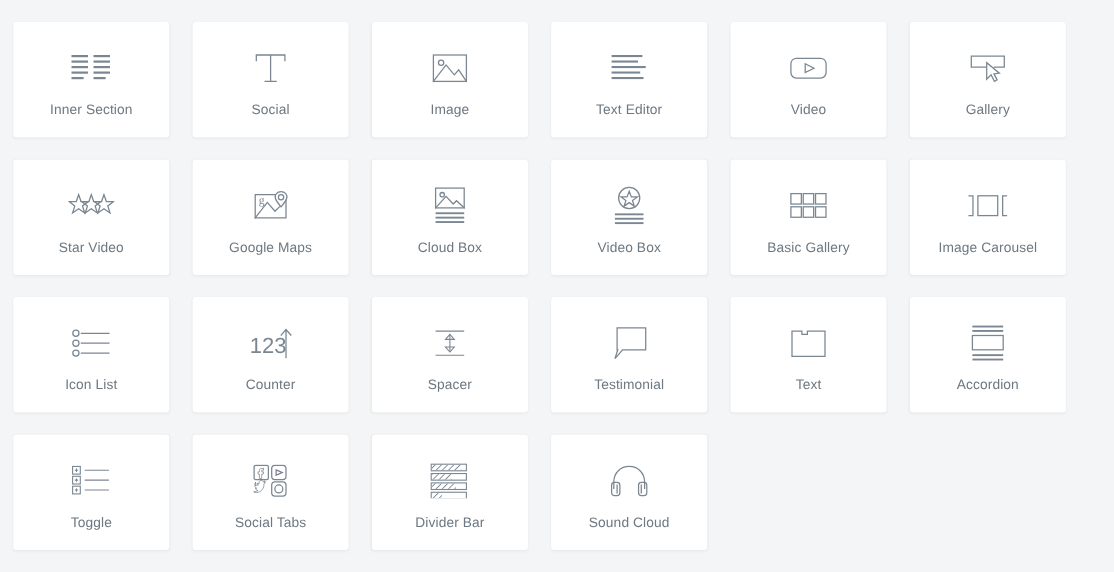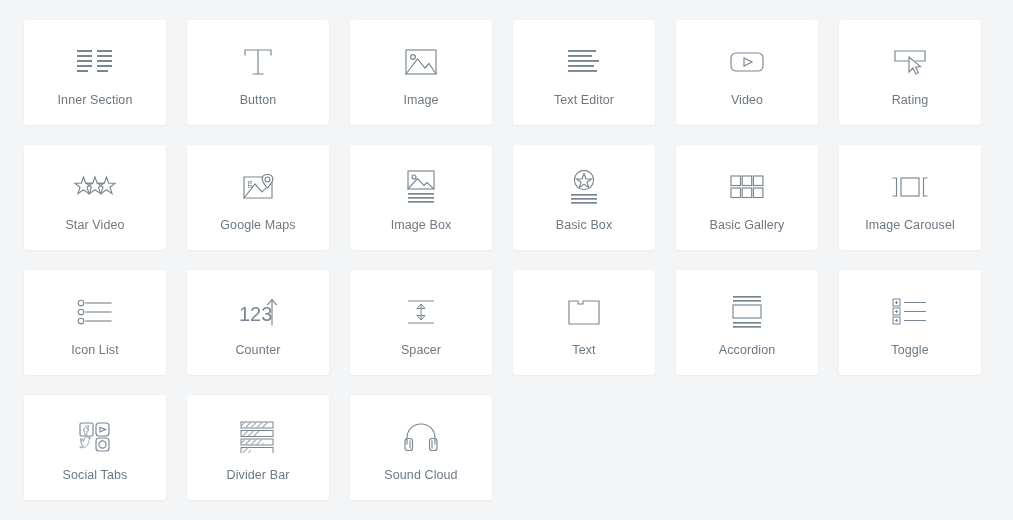--- a/index.html
+++ b/index.html
@@ -14,21 +14,21 @@
     font-family: "Liberation Sans", sans-serif;
     -webkit-font-smoothing: antialiased;
   }
 
   #panel {
     position: relative;
     width: 1013px;
     height: 520px;
     background: #f4f5f6;
     box-sizing: border-box;
-    padding: 20px 24px 0 24px;
+    padding: 20px 24px 0 12px;
     overflow: hidden;
   }
 
   #grid {
     display: grid;
     grid-template-columns: repeat(6, 142px);
     column-gap: 21px;
     row-gap: 20px;
   }
 
@@ -111,21 +111,21 @@
         <div class="card-label">Inner Section</div>
       </div>
       <div class="card">
         <div class="card-icon">
           <svg width="34" height="34" viewBox="0 0 34 34">
     <g class="ico">
       <path d="M4 5 H30 V10 M4 5 V10 M17 5 V29 M12 29 H22"></path>
     </g>
   </svg>
         </div>
-        <div class="card-label">Button</div>
+        <div class="card-label">Social</div>
       </div>
       <div class="card">
         <div class="card-icon">
           <svg width="34" height="30" viewBox="0 0 34 30">
     <g class="ico">
       <rect x="2" y="3" width="30" height="24"></rect>
       <circle cx="9" cy="10" r="2.4"></circle>
       <path d="M2 27 L13.5 12 L21 21 L25 16.5 L32 27"></path>
     </g>
   </svg>
@@ -159,21 +159,21 @@
       </div>
       <div class="card">
         <div class="card-icon">
           <svg width="36" height="30" viewBox="0 0 36 30">
     <g class="ico">
       <path d="M3 4 H33 V14 H24 M3 4 V14 H16"></path>
       <path d="M17 10 L17 25 L21 21 L24 27 L26.5 25.6 L23.6 20.2 L28.5 19.5 Z"></path>
     </g>
   </svg>
         </div>
-        <div class="card-label">Rating</div>
+        <div class="card-label">Gallery</div>
       </div>
       <div class="card">
         <div class="card-icon">
           <svg width="42" height="26" viewBox="0 0 42 26">
     <g class="ico">
       <path d="M9.5 3 L11.7 9.2 L18.2 9.2 L13 13.2 L15 19.6 L9.5 15.7 L4 19.6 L6 13.2 L0.8 9.2 L7.3 9.2 Z"></path>
       <path d="M21 3 L23.2 9.2 L29.7 9.2 L24.5 13.2 L26.5 19.6 L21 15.7 L15.5 19.6 L17.5 13.2 L12.3 9.2 L18.8 9.2 Z"></path>
       <path d="M32.5 3 L34.7 9.2 L41.2 9.2 L36 13.2 L38 19.6 L32.5 15.7 L27 19.6 L29 13.2 L23.8 9.2 L30.3 9.2 Z"></path>
     </g>
   </svg>
@@ -202,37 +202,37 @@
       <circle cx="9" cy="8" r="2"></circle>
       <path d="M3 20 L12.5 9.5 L19 16.5 L22 13.5 L29 20"></path>
     </g>
     <g class="ico-fill">
       <rect x="3" y="24" width="26" height="1.7"></rect>
       <rect x="3" y="28" width="26" height="1.7"></rect>
       <rect x="3" y="32" width="26" height="1.7"></rect>
     </g>
   </svg>
         </div>
-        <div class="card-label">Image Box</div>
+        <div class="card-label">Cloud Box</div>
       </div>
       <div class="card">
         <div class="card-icon">
           <svg width="32" height="36" viewBox="0 0 32 36">
     <g class="ico">
       <circle cx="16" cy="11" r="9.6"></circle>
       <path d="M16 4.8 L18 10 L23.4 10 L19 13.2 L20.6 18.4 L16 15.2 L11.4 18.4 L13 13.2 L8.6 10 L14 10 Z"></path>
     </g>
     <g class="ico-fill">
       <rect x="3" y="25" width="26" height="1.7"></rect>
       <rect x="3" y="29" width="26" height="1.7"></rect>
       <rect x="3" y="33" width="26" height="1.7"></rect>
     </g>
   </svg>
         </div>
-        <div class="card-label">Basic Box</div>
+        <div class="card-label">Video Box</div>
       </div>
       <div class="card">
         <div class="card-icon">
           <svg width="34" height="24" viewBox="0 0 34 24">
     <g class="ico">
       <rect x="1" y="1" width="9.5" height="9.5"></rect>
       <rect x="12.2" y="1" width="9.5" height="9.5"></rect>
       <rect x="23.4" y="1" width="9.5" height="9.5"></rect>
       <rect x="1" y="13" width="9.5" height="9.5"></rect>
       <rect x="12.2" y="13" width="9.5" height="9.5"></rect>
@@ -286,20 +286,30 @@
     <g class="ico-thin">
       <line x1="3" y1="2" x2="29" y2="2"></line>
       <line x1="3" y1="24" x2="29" y2="24"></line>
       <line x1="16" y1="5" x2="16" y2="21"></line>
       <path d="M12 9.5 L16 5 L20 9.5 Z"></path>
       <path d="M12 16.5 L16 21 L20 16.5 Z"></path>
     </g>
   </svg>
         </div>
         <div class="card-label">Spacer</div>
+      </div>
+      <div class="card">
+        <div class="card-icon">
+          <svg width="34" height="32" viewBox="0 0 34 32">
+    <g class="ico">
+      <path d="M6 2 H32 V22 H11 L4 30 L6.6 22 H6 Z"></path>
+    </g>
+  </svg>
+        </div>
+        <div class="card-label">Testimonial</div>
       </div>
       <div class="card">
         <div class="card-icon">
           <svg width="34" height="26" viewBox="0 0 34 26">
     <g class="ico">
       <path d="M2 25 V2 H11 V5 H16 V2 H32 V25 Z"></path>
     </g>
   </svg>
         </div>
         <div class="card-label">Text</div>

